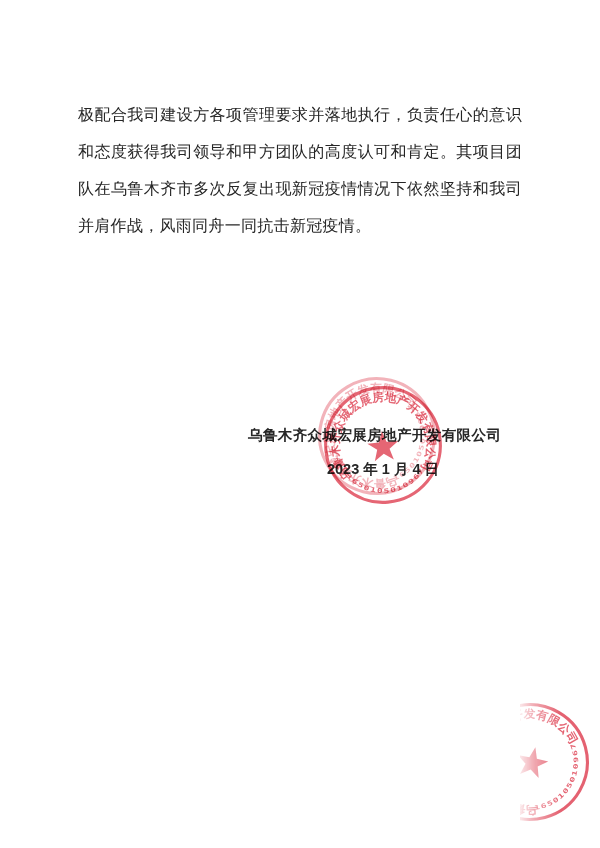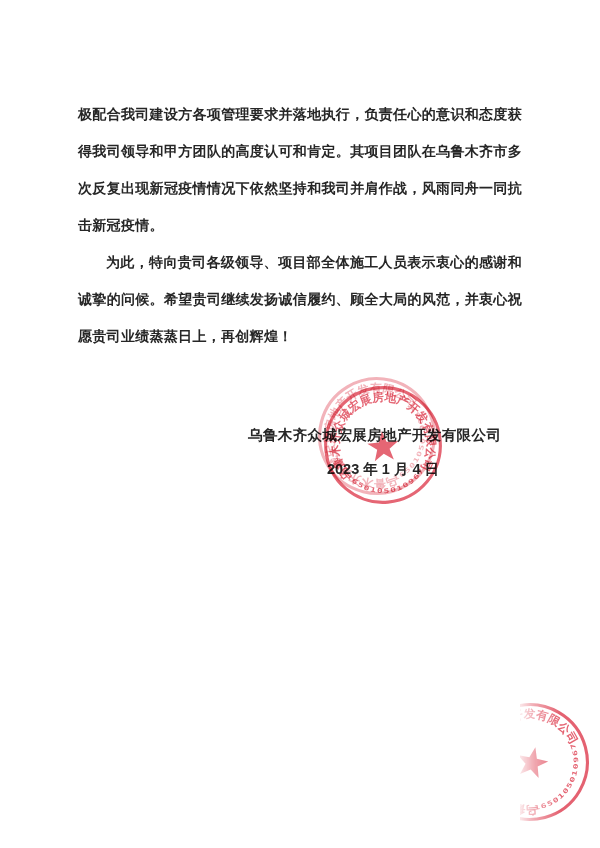--- a/index.html
+++ b/index.html
@@ -2,21 +2,21 @@
 <html><head>
 <meta charset="utf-8">
 <style>
   html,body{margin:0;padding:0;background:#ffffff;}
   .page{
     position:relative;width:600px;height:848px;background:#ffffff;
     overflow:hidden;font-family:"Liberation Sans","DejaVu Sans",sans-serif;
   }
   .body-text{
     position:absolute;left:78px;top:96px;width:444px;
-    color:#262626;font-size:14px;font-weight:700;line-height:37px;
+    color:#262626;font-size:16px;font-weight:400;line-height:37px;
     letter-spacing:.3px;text-align:justify;word-break:break-all;
   }
   .body-text p{margin:0;}
   .para-indent{text-indent:2em;}
   .signature{
     position:absolute;top:423px;left:248px;width:246px;
     color:#262626;font-size:14.5px;font-weight:600;line-height:24px;
     text-align:center;white-space:nowrap;
   }
   .sig-company{letter-spacing:.4px;}
@@ -41,21 +41,20 @@
   .ring-t{font-size:15px;font-weight:700;font-family:"Liberation Sans",sans-serif;}
   .num-t{font-size:8px;font-weight:600;letter-spacing:1px;font-family:"DejaVu Sans Mono",monospace;}
 </style>
 </head>
 <body>
 
 <div class="page">
 
   <div class="body-text">
     <p>极配合我司建设方各项管理要求并落地执行，负责任心的意识和态度获得我司领导和甲方团队的高度认可和肯定。其项目团队在乌鲁木齐市多次反复出现新冠疫情情况下依然坚持和我司并肩作战，风雨同舟一同抗击新冠疫情。</p>
-    <p class="para-indent">为此，特向贵司各级领导、项目部全体施工人员表示衷心的感谢和诚挚的问候。希望贵司继续发扬诚信履约、顾全大局的风范，并衷心祝愿贵司业绩蒸蒸日上，再创辉煌！</p>
   </div>
 
   <div class="signature">
     <div class="sig-company">乌鲁木齐众城宏展房地产开发有限公司</div>
     <div class="sig-date">2023 年 1 月 4 日</div>
   </div>
 
   <div class="seal seal-main">
     <svg viewBox="0 0 160 160" color="#e25565">
       <defs>

